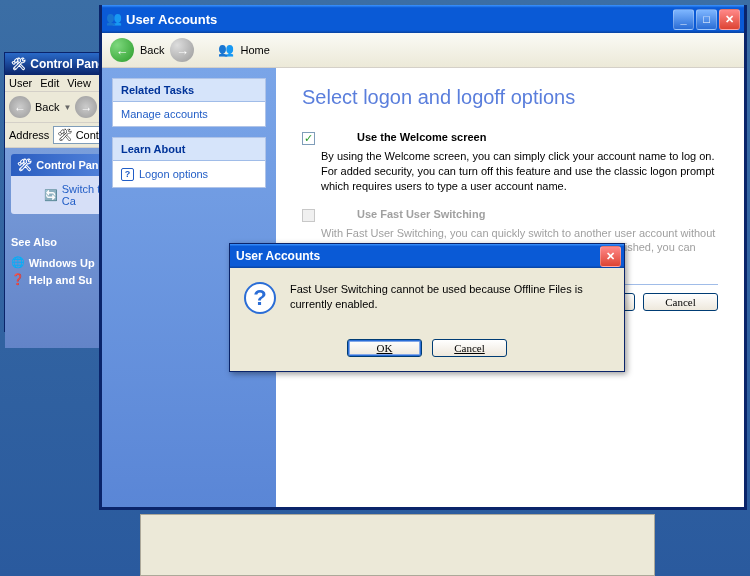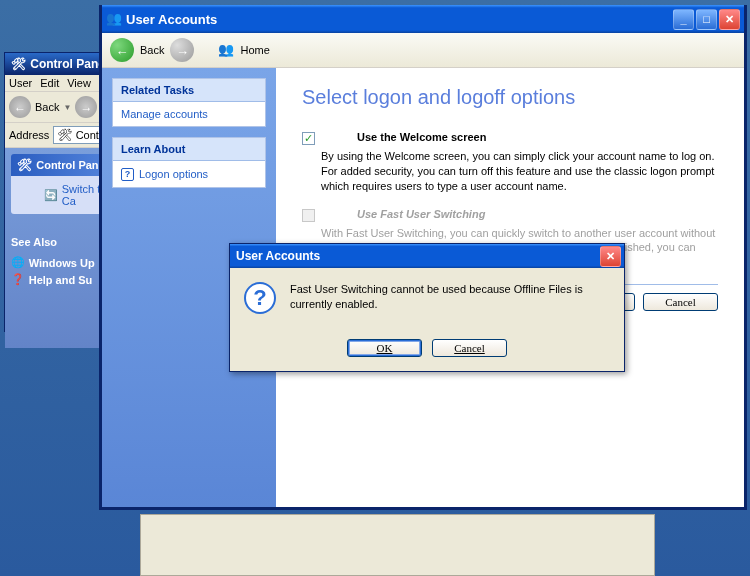--- a/index.html
+++ b/index.html
@@ -204,21 +204,21 @@
   border: 1px solid #7f9db9;
   background: #fff;
   display: flex; align-items: center; justify-content: center;
   font-size: 11px;
   color: #2a9c2a;
   flex-shrink: 0;
   margin-top: 1px;
 }
 .chk.disabled { border-color: #c8c8c8; background: #f0f0f0; }
 .ua-opt-label { font-weight: bold; color: #000; margin-left: 36px; }
-.ua-opt-label.disabled { color: #a0a0a0; font-style: italic; }
+.ua-opt-label.disabled { color: #a0a0a0; }
 .ua-opt-desc { color: #000; margin: 4px 0 0 19px; line-height: 1.35; }
 .ua-opt-desc.disabled { color: #a0a0a0; }
 .ua-actions {
   display: flex;
   gap: 8px;
   justify-content: flex-end;
   margin-top: 10px;
   border-top: 1px solid #a0bce8;
   padding-top: 8px;
 }

